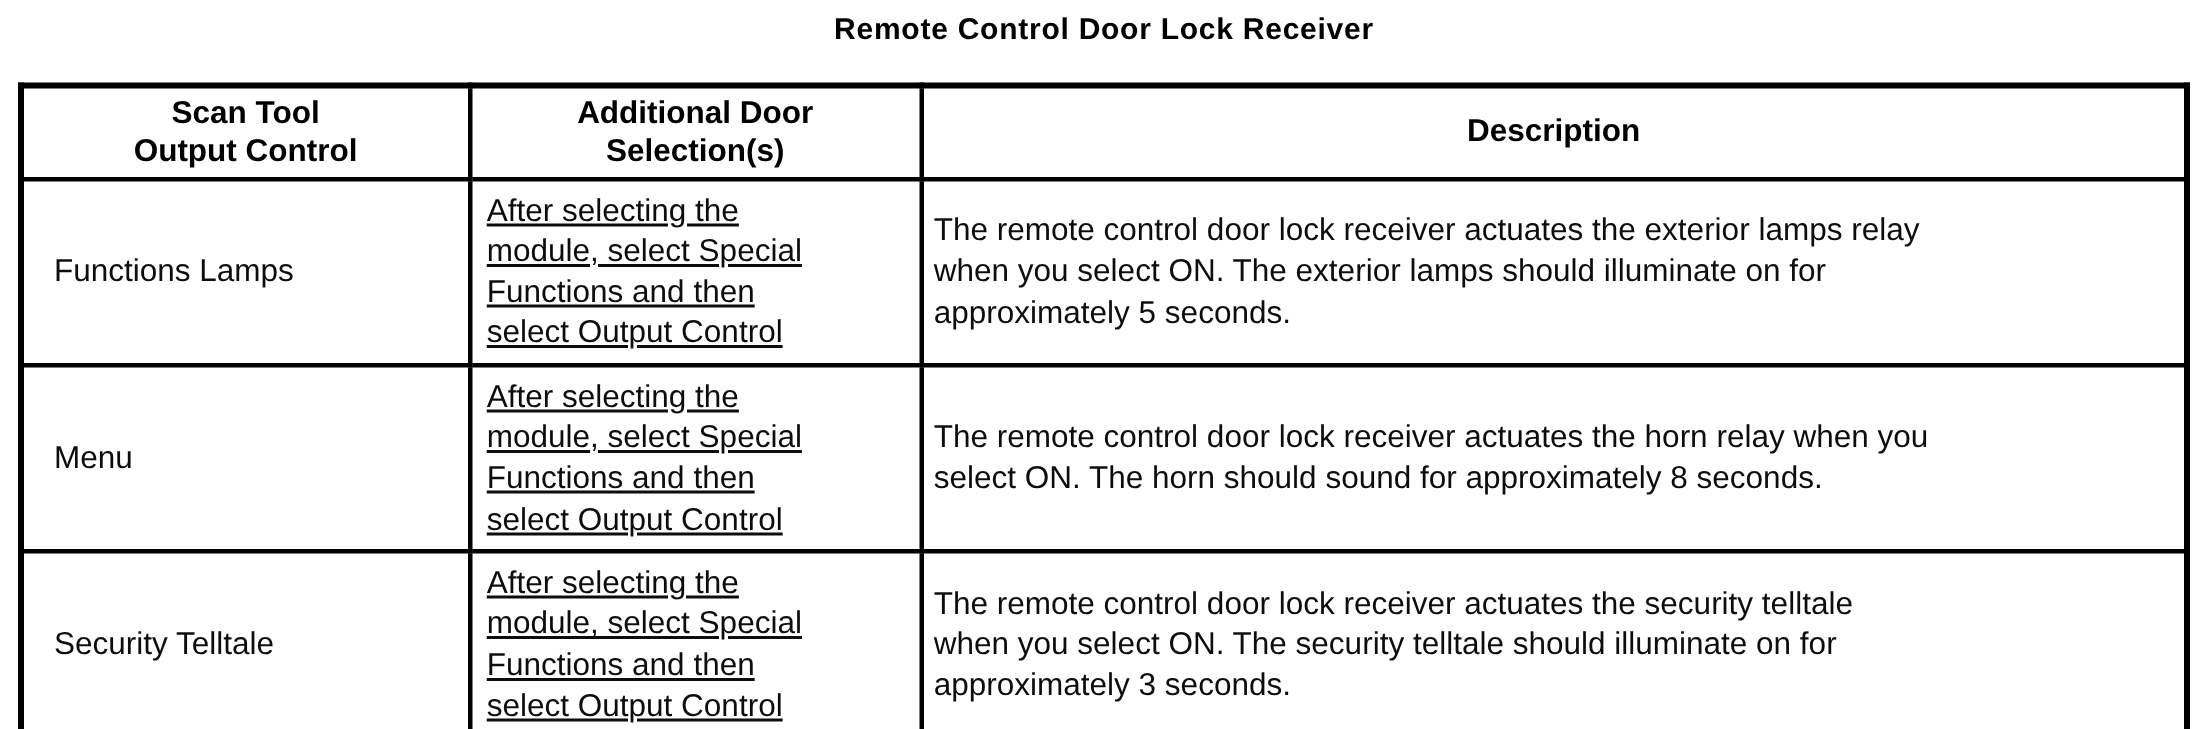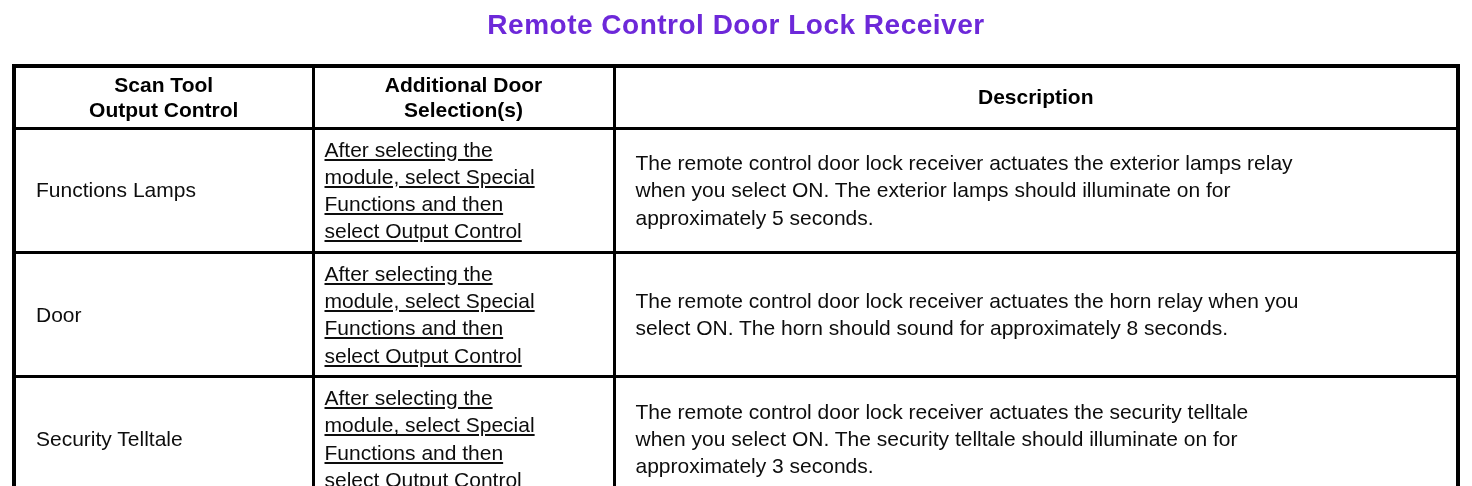--- a/index.html
+++ b/index.html
@@ -8,24 +8,24 @@
     width: 1472px;
     height: 486px;
     background: #ffffff;
     font-family: "Liberation Sans", sans-serif;
     color: #0d0d0d;
     overflow: hidden;
   }
   .page-title {
     text-align: center;
     font-weight: bold;
-    font-size: 28px;
+    font-size: 20px;
     padding-top: 9px;
     letter-spacing: 0.5px;
-    color: #6d28d9;
+    color: #000000;
   }
   table.doc-table {
     border-collapse: collapse;
     table-layout: fixed;
     margin: 23px auto 0 auto;
     width: 1444px;
   }
   table.doc-table, table.doc-table th, table.doc-table td {
     border: 3px solid #000;
   }
@@ -49,21 +49,21 @@
     white-space: pre-line;
     line-height: 1.3;
     padding: 6px 12px;
     color: #0d0d0d;
   }
   col.c1 { width: 299px; }
   col.c2 { width: 301px; }
   col.c3 { width: 844px; }
   td.cell-output-control { padding-left: 20px; }
   td.cell-menu-selection  { padding-left: 10px; text-decoration: underline; }
-  td.cell-description     { padding-left: 20px; padding-right: 6px; }
+  td.cell-description     { padding-left: 7px; padding-right: 6px; }
   tr.body-row { height: 120px; }
   tr.body-row:last-child { height: 125px; }
 </style>
 </head>
 <body>
 
 <div class="page-title">Remote Control Door Lock Receiver</div>
 
 <table class="doc-table">
   <colgroup>
@@ -85,21 +85,21 @@
       <td class="cell-output-control">Functions Lamps</td>
       <td class="cell-menu-selection">After selecting the
 module, select Special
 Functions and then
 select Output Control</td>
       <td class="cell-description">The remote control door lock receiver actuates the exterior lamps relay
 when you select ON. The exterior lamps should illuminate on for
 approximately 5 seconds.</td>
     </tr>
     <tr class="body-row">
-      <td class="cell-output-control">Door</td>
+      <td class="cell-output-control">Menu</td>
       <td class="cell-menu-selection">After selecting the
 module, select Special
 Functions and then
 select Output Control</td>
       <td class="cell-description">The remote control door lock receiver actuates the horn relay when you
 select ON. The horn should sound for approximately 8 seconds.</td>
     </tr>
     <tr class="body-row">
       <td class="cell-output-control">Security Telltale</td>
       <td class="cell-menu-selection">After selecting the

